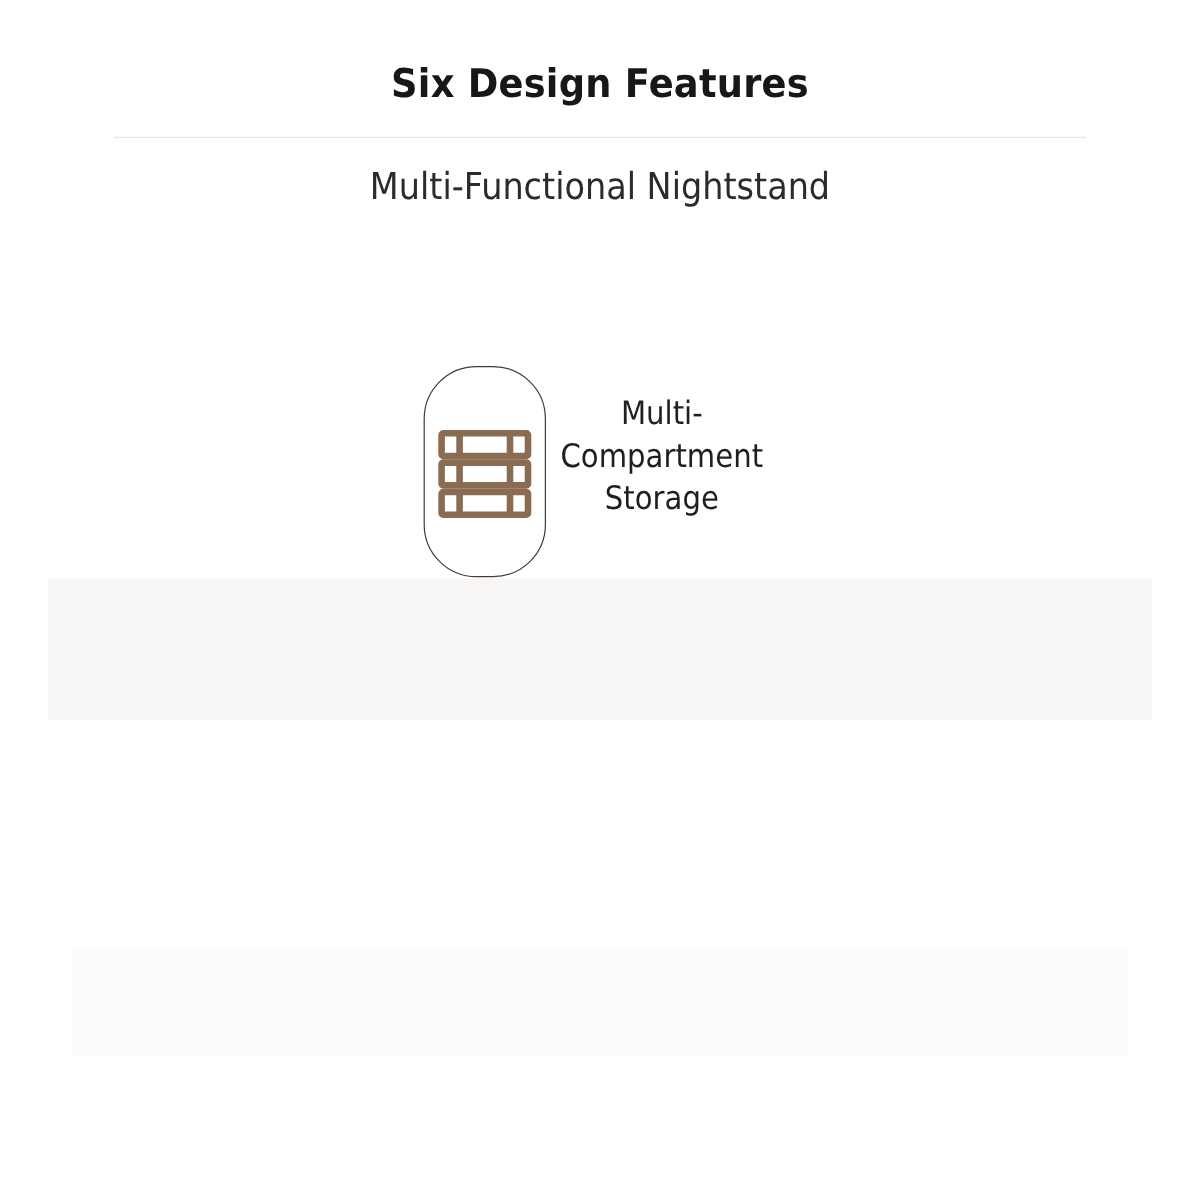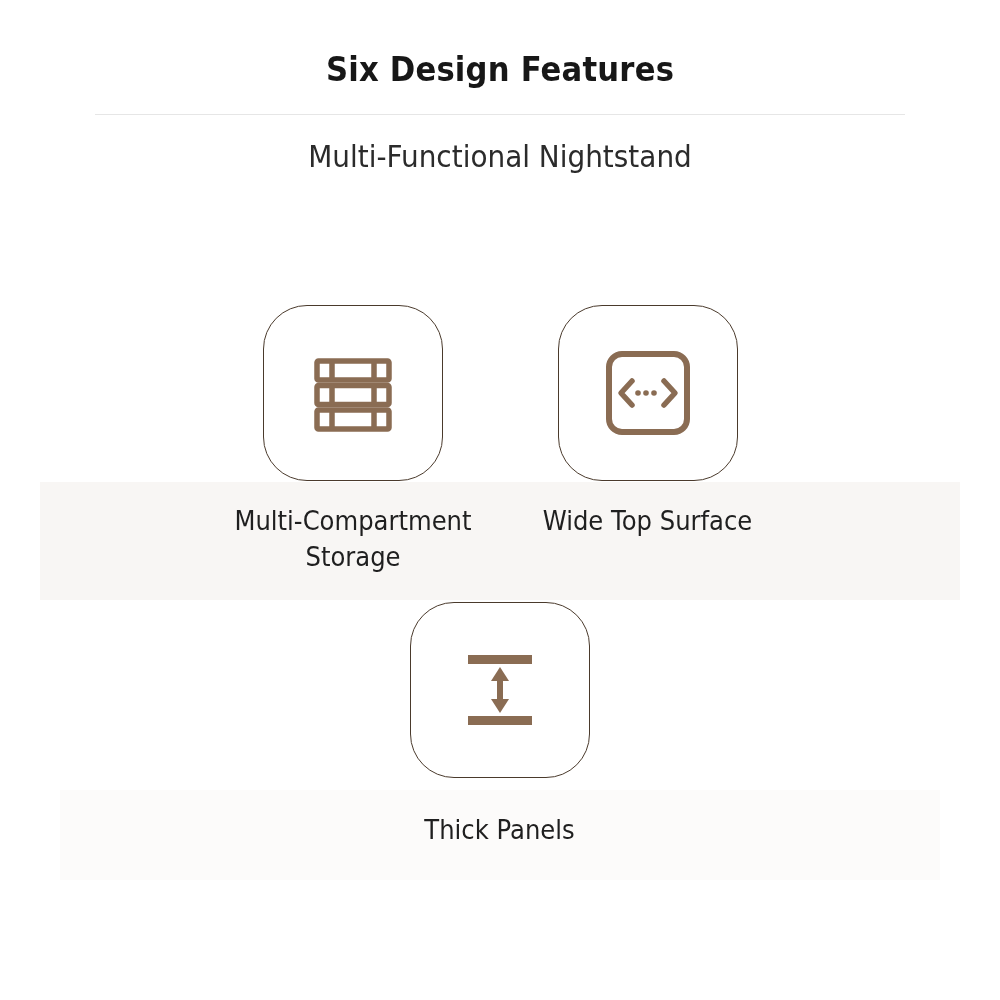--- a/index.html
+++ b/index.html
@@ -85,22 +85,20 @@
     display: flex;
     justify-content: center;
     align-items: flex-start;
   }
   .row-2 {
     margin-top: 28px;
   }
   .cell {
     width: 295px;
     display: flex;
-    flex-direction: column;
-    align-items: center;
   }
 
   .icon-card {
     width: 180px;
     height: 176px;
     border: 1.6px solid #4a3a2c;
     border-radius: 44px;
     background: #ffffff;
     display: flex;
     align-items: center;
@@ -155,56 +153,25 @@
               <line x1="71" y1="42.5" x2="71" y2="61.5"></line>
               <rect x="14" y="67" width="72" height="19" rx="1.5"></rect>
               <line x1="29" y1="67" x2="29" y2="86"></line>
               <line x1="71" y1="67" x2="71" y2="86"></line>
             </g>
           </svg>
         </div>
         <div class="card-label">Multi-Compartment Storage</div>
       </div>
 
-      <div class="cell">
-        <div class="icon-card">
-          <svg width="100" height="100" viewBox="0 0 100 100">
-            <rect x="11" y="11" width="78" height="78" rx="13" fill="none" stroke="#8a6c53" stroke-width="6"></rect>
-            <g fill="none" stroke="#8a6c53" stroke-width="5.5" stroke-linecap="round" stroke-linejoin="round">
-              <polyline points="34,38 23,50 34,62"></polyline>
-              <polyline points="66,38 77,50 66,62"></polyline>
-            </g>
-            <g fill="#8a6c53">
-              <circle cx="40" cy="50" r="2.8"></circle>
-              <circle cx="48" cy="50" r="2.8"></circle>
-              <circle cx="56" cy="50" r="2.8"></circle>
-            </g>
-          </svg>
-        </div>
-        <div class="card-label">Wide Top Surface</div>
-      </div>
 
 
     </div>
 
     <div class="row row-2">
 
-      <div class="cell">
-        <div class="icon-card">
-          <svg width="100" height="100" viewBox="0 0 100 100">
-            <rect x="18" y="15" width="64" height="9" fill="#8a6c53"></rect>
-            <rect x="18" y="76" width="64" height="9" fill="#8a6c53"></rect>
-            <g stroke="#8a6c53" stroke-width="6" stroke-linecap="butt">
-              <line x1="50" y1="33" x2="50" y2="67"></line>
-            </g>
-            <polygon points="50,27 41,41 59,41" fill="#8a6c53"></polygon>
-            <polygon points="50,73 41,59 59,59" fill="#8a6c53"></polygon>
-          </svg>
-        </div>
-        <div class="card-label">Thick Panels</div>
-      </div>
 
 
 
     </div>
 
   </div>
 </div>
 
 </body></html>

